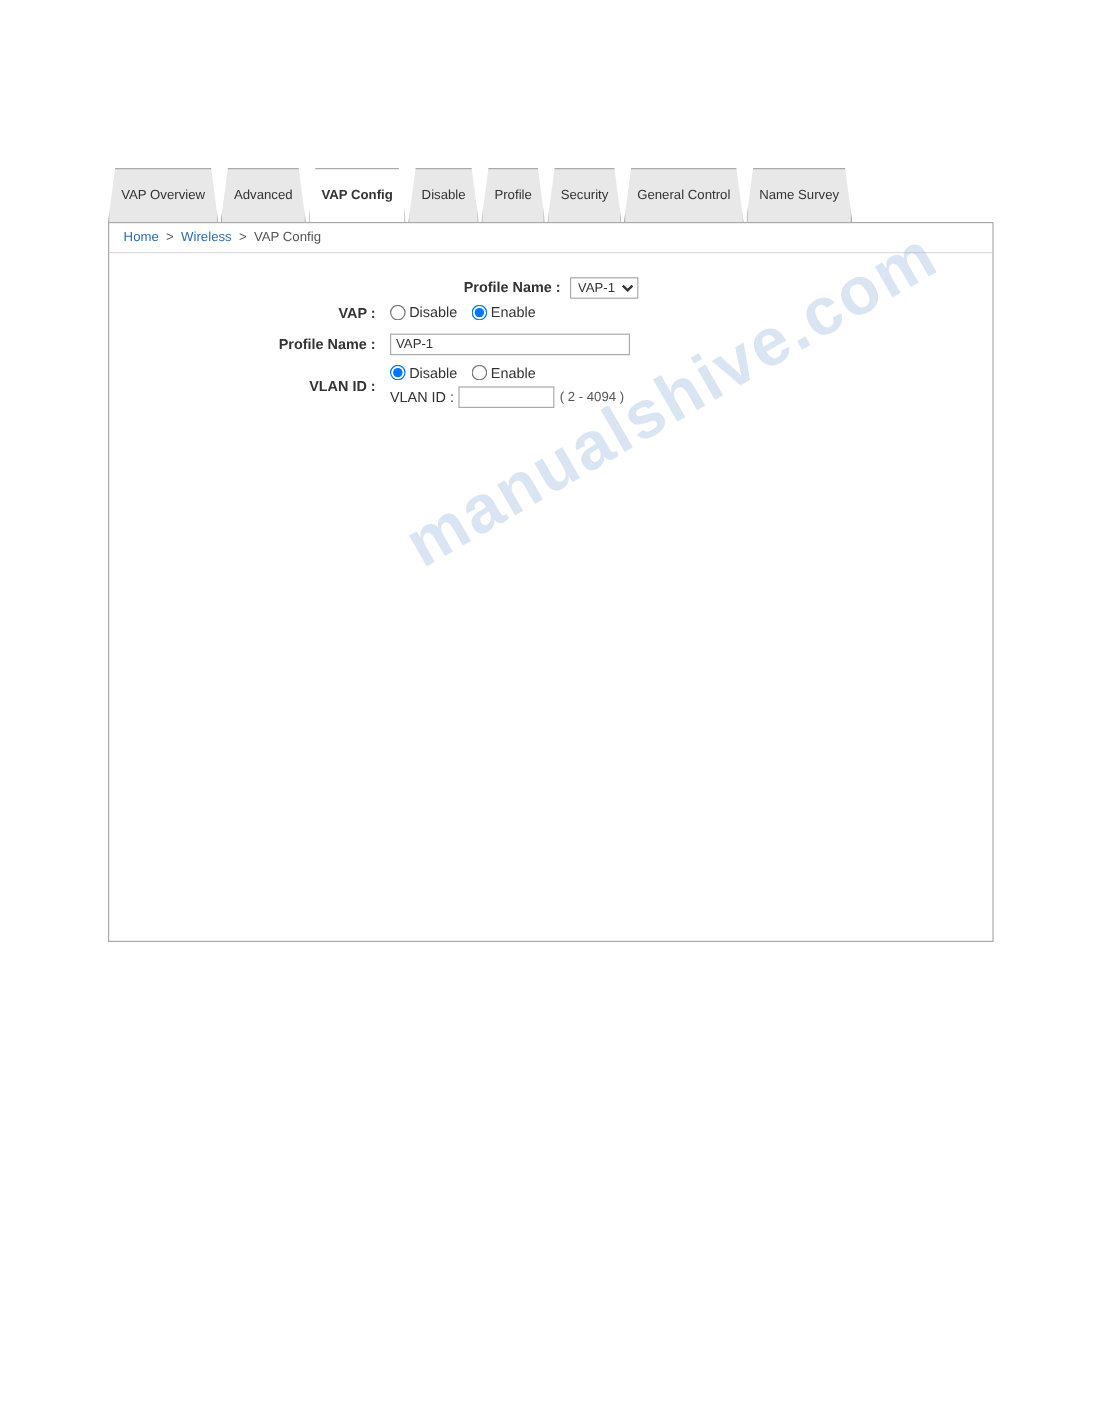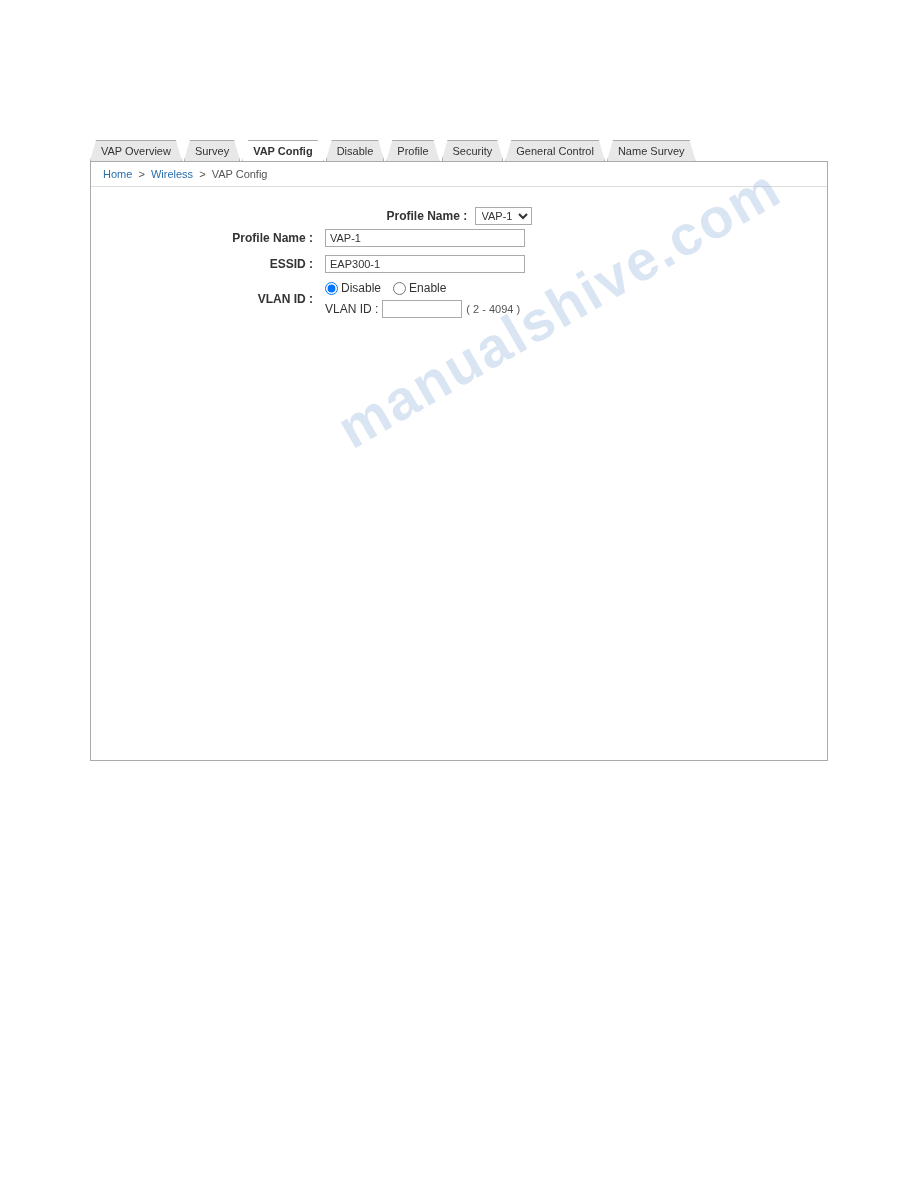--- a/index.html
+++ b/index.html
@@ -24,21 +24,21 @@
       display: flex;
       flex-direction: row;
       align-items: flex-end;
       padding-left: 90px;
       margin-bottom: 0;
       gap: 2px;
     }
 
     .tab {
       display: inline-block;
-      padding: 4px 10px;
+      padding: 16px 10px;
       background: #e8e8e8;
       border: 1px solid #aaa;
       border-bottom: none;
       border-radius: 4px 4px 0 0;
       cursor: pointer;
       font-size: 11px;
       color: #333;
       white-space: nowrap;
       clip-path: polygon(6px 0%, calc(100% - 6px) 0%, 100% 100%, 0% 100%);
       position: relative;
@@ -211,21 +211,21 @@
 </head>
 <body>
 
 <div class="page-wrapper">
 
   <div class="tab-bar">
     <div class="tab">
       <span>VAP Overview</span>
     </div>
     <div class="tab">
-      <span>Survey</span>
+      <span>Advanced</span>
     </div>
     <div class="tab active">
       <span>VAP Config</span>
     </div>
     <div class="tab">
       <span>Disable</span>
     </div>
     <div class="tab">
       <span>Profile</span>
     </div>
@@ -261,34 +261,43 @@
           <option value="VAP-1" selected="">VAP-1</option>
           <option value="VAP-2">VAP-2</option>
           <option value="VAP-3">VAP-3</option>
           <option value="VAP-4">VAP-4</option>
         </select>
       </div>
 
       <table class="form-table">
 
         <tbody>
+            <tr>
+          <td class="label-cell">VAP :</td>
+          <td class="value-cell">
+            <div class="radio-group">
+              <label class="radio-option">
+                <input type="radio" name="vap" value="disable" style="">
+                <span>Disable</span>
+              </label>
+              <label class="radio-option">
+                <input type="radio" name="vap" value="enable" checked="" style="">
+                <span>Enable</span>
+              </label>
+            </div>
+          </td>
+        </tr>
 
         <tr>
           <td class="label-cell">Profile Name :</td>
           <td class="value-cell">
             <input type="text" class="form-input" value="VAP-1" style="">
           </td>
         </tr>
 
-        <tr>
-          <td class="label-cell">ESSID :</td>
-          <td class="value-cell">
-            <input type="text" class="form-input" value="EAP300-1" style="">
-          </td>
-        </tr>
 
         <tr>
           <td class="label-cell">VLAN ID :</td>
           <td class="value-cell">
             <div class="radio-group">
               <label class="radio-option">
                 <input type="radio" name="vlan" value="disable" checked="" style="">
                 <span>Disable</span>
               </label>
               <label class="radio-option">

